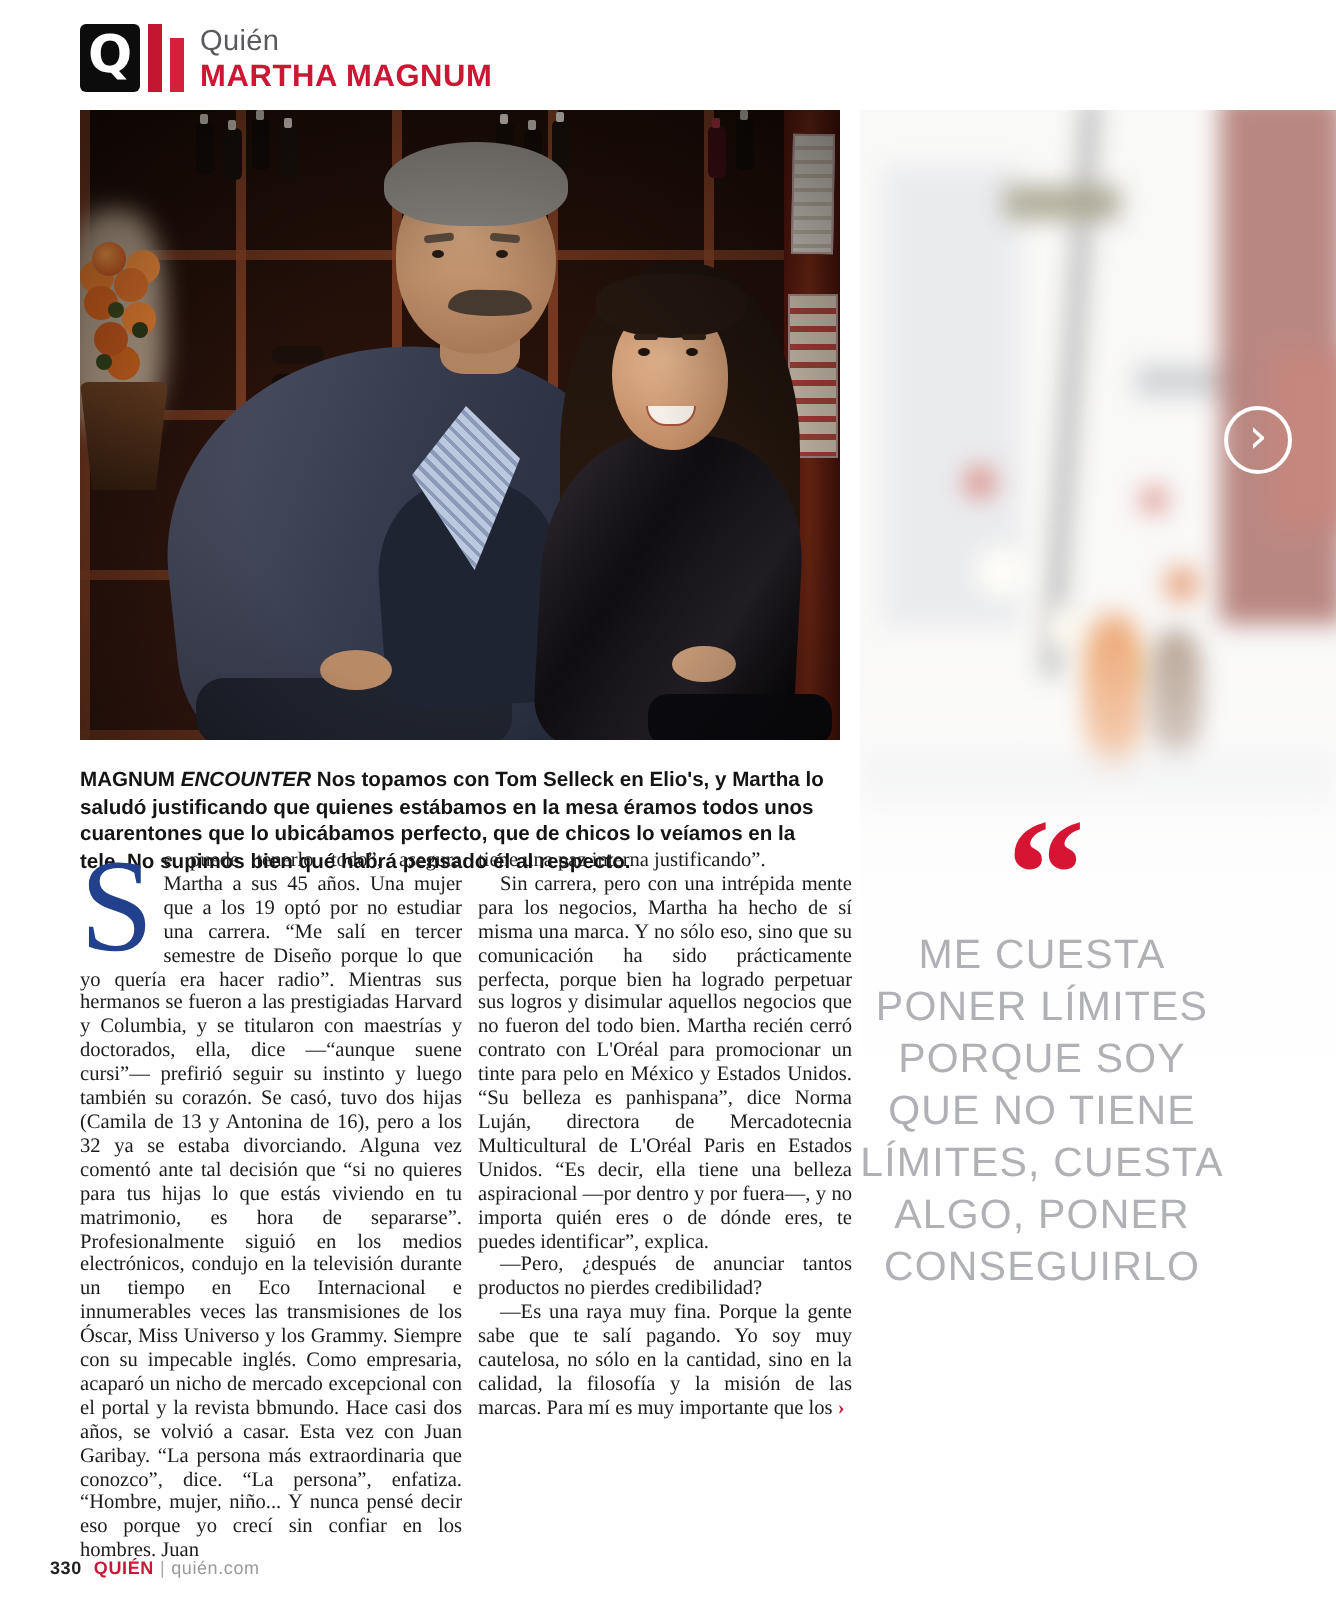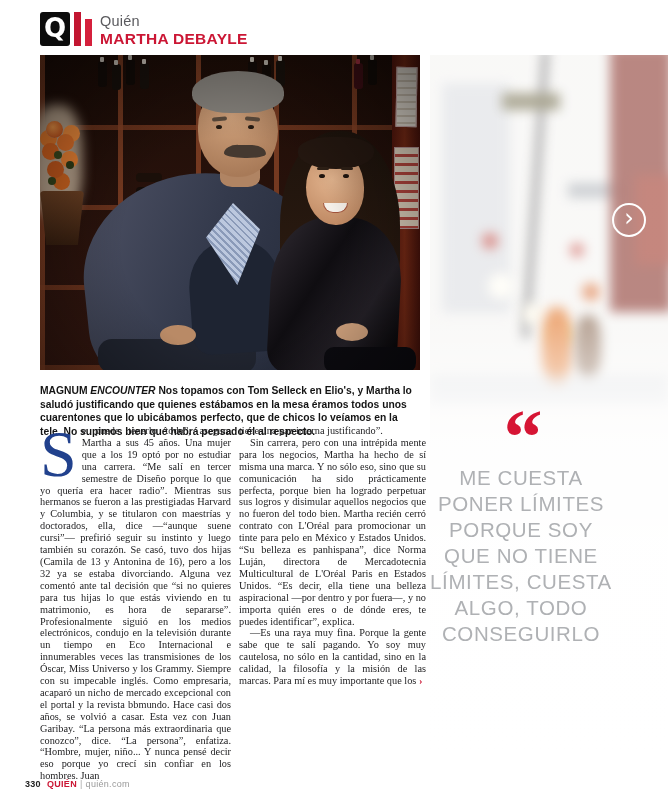--- a/index.html
+++ b/index.html
@@ -156,21 +156,21 @@
 <div class="page">
 
   <header class="mast">
     <div class="logo">
       <div class="logo-q">Q</div>
       <div class="logo-bar1"></div>
       <div class="logo-bar2"></div>
     </div>
     <div class="mast-text">
       <div class="mast-brand">Quién</div>
-      <div class="mast-title">MARTHA DEBAYLE</div>
+      <div class="mast-title">MARTHA MAGNUM</div>
     </div>
   </header>
 
   <section class="photo">
     <div class="rack"></div>
     <div class="bottle-row"></div>
     <div class="bottle-caps"></div>
     <div class="bottle-mid"></div>
     <div class="bottle-label"></div>
     <div class="wood-panel"></div>
@@ -211,20 +211,21 @@
 
   <p class="caption"><span class="cap-label">MAGNUM </span><span class="cap-italic">ENCOUNTER </span><span>Nos topamos con Tom Selleck en Elio's, y Martha lo saludó justificando que quienes estábamos en la mesa éramos todos unos cuarentones que lo ubicábamos perfecto, que de chicos lo veíamos en la tele. No supimos bien qué habrá pensado él al respecto.</span></p>
 
   <section class="article" lang="es">
     <div class="col1">
       <span class="dropcap">S</span><span>e puede tenerlo todo”, asegura Martha a sus 45 años. Una mujer que a los 19 optó por no estudiar una carrera. “Me salí en tercer semestre de Diseño porque lo que yo quería era hacer radio”. Mientras sus hermanos se fueron a las prestigiadas Harvard y Columbia, y se titularon con maestrías y doctorados, ella, dice —“aunque suene cursi”— prefirió seguir su instinto y luego también su corazón. Se casó, tuvo dos hijas (Camila de 13 y Antonina de 16), pero a los 32 ya se estaba divorciando. Alguna vez comentó ante tal decisión que “si no quieres para tus hijas lo que estás viviendo en tu matrimonio, es hora de separarse”. Profesionalmente siguió en los medios electrónicos, condujo en la televisión durante un tiempo en Eco Internacional e innumerables veces las transmisiones de los Óscar, Miss Universo y los Grammy. Siempre con su impecable inglés. Como empresaria, acaparó un nicho de mercado excepcional con el portal y la revista bbmundo. Hace casi dos años, se volvió a casar. Esta vez con Juan Garibay. “La persona más extraordinaria que conozco”, dice. “La persona”, enfatiza. “Hombre, mujer, niño... Y nunca pensé decir eso porque yo crecí sin confiar en los hombres. Juan</span>
     </div>
     <div class="col2">
       <p>tiene una paz interna justificando”.</p>
       <p class="indent">Sin carrera, pero con una intrépida mente para los negocios, Martha ha hecho de sí misma una marca. Y no sólo eso, sino que su comunicación ha sido prácticamente perfecta, porque bien ha logrado perpetuar sus logros y disimular aquellos negocios que no fueron del todo bien. Martha recién cerró contrato con L'Oréal para promocionar un tinte para pelo en México y Estados Unidos. “Su belleza es panhispana”, dice Norma Luján, directora de Mercadotecnia Multicultural de L'Oréal Paris en Estados Unidos. “Es decir, ella tiene una belleza aspiracional —por dentro y por fuera—, y no importa quién eres o de dónde eres, te puedes identificar”, explica.</p>
+      <p class="indent">—Pero, ¿después de anunciar tantos productos no pierdes credibilidad?</p>
       <p class="indent"><span>—Es una raya muy fina. Porque la gente sabe que te salí pagando. Yo soy muy cautelosa, no sólo en la cantidad, sino en la calidad, la filosofía y la misión de las marcas. Para mí es muy importante que los </span><span class="more-arrow">›</span></p>
     </div>
   </section>
 
   <footer class="footer">
     <span class="f-num">330</span><span class="f-brand">QUIÉN</span><span class="f-sep">|</span><span class="f-site">quién.com</span>
   </footer>
 
   <aside class="sidebar">
     <div class="scene">
@@ -246,18 +247,18 @@
       <div class="scene-veil"></div>
       <div class="next-btn">›</div>
     </div>
     <div class="quote">
       <div class="quote-mark">“</div>
       <div class="quote-line">ME CUESTA</div>
       <div class="quote-line">PONER LÍMITES</div>
       <div class="quote-line">PORQUE SOY</div>
       <div class="quote-line">QUE NO TIENE</div>
       <div class="quote-line">LÍMITES, CUESTA</div>
-      <div class="quote-line">ALGO, TODO</div>
+      <div class="quote-line">ALGO, PONER</div>
       <div class="quote-line">CONSEGUIRLO</div>
     </div>
   </aside>
 
 </div>
 
 </body></html>

